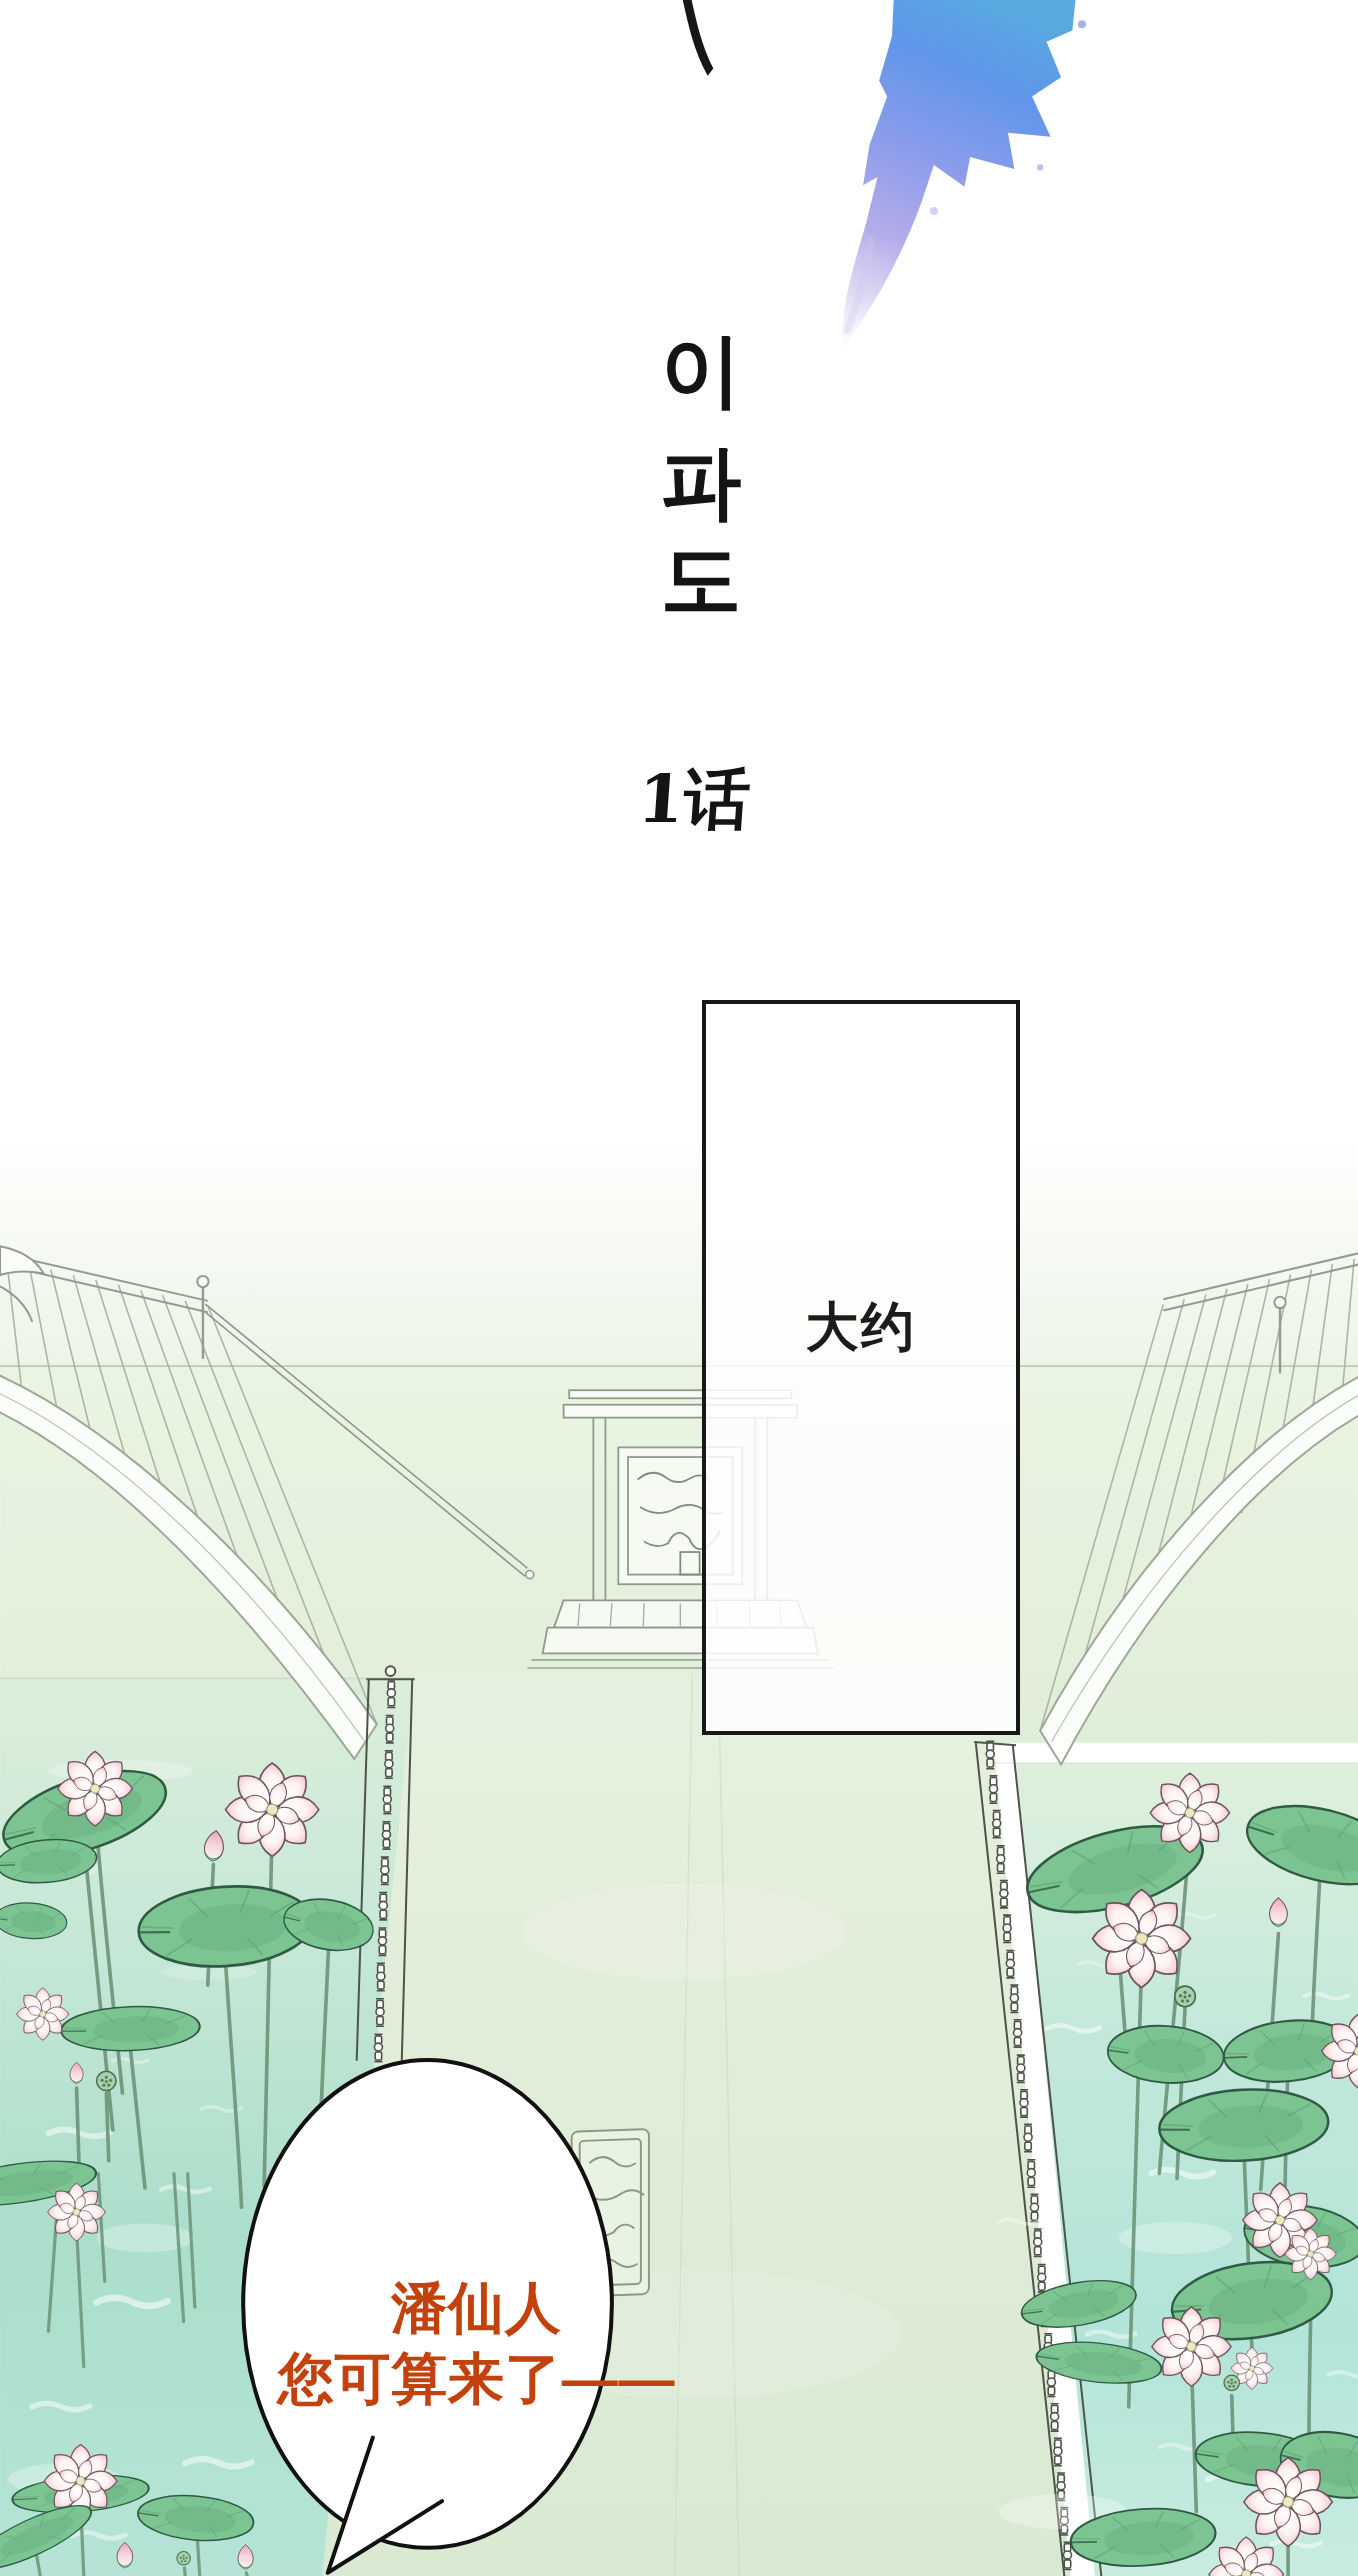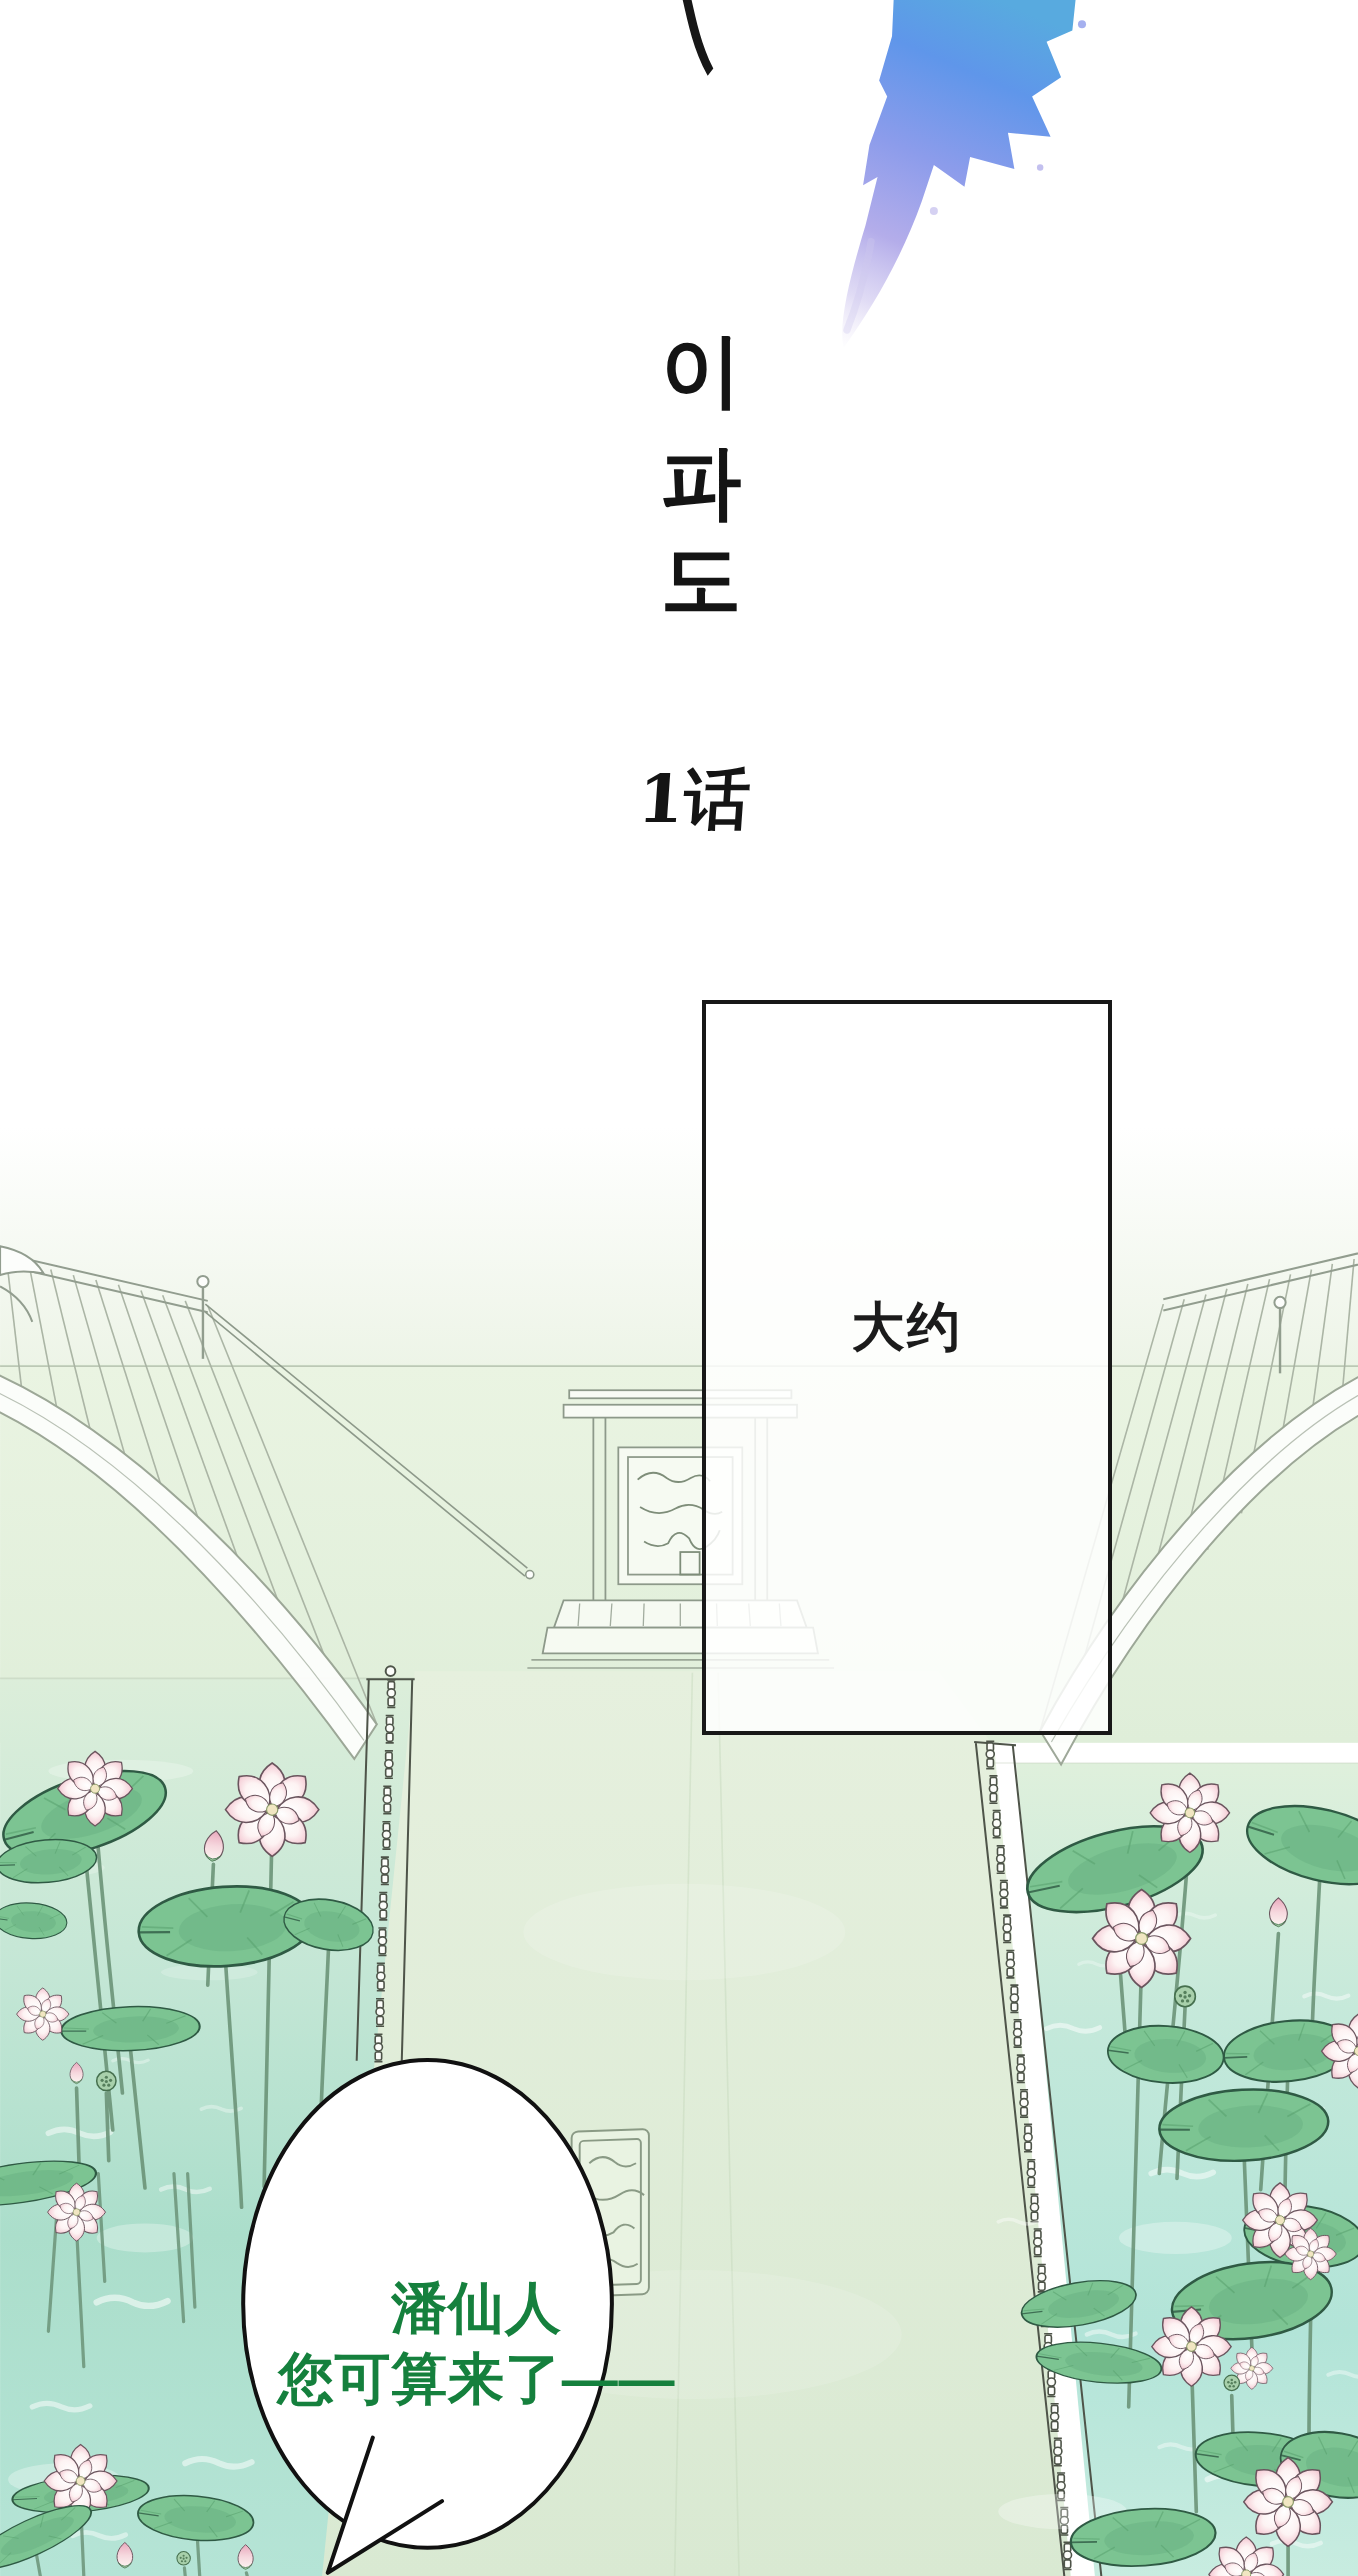--- a/index.html
+++ b/index.html
@@ -5,26 +5,26 @@
   html,body{margin:0;padding:0;background:#ffffff;}
   .page{position:relative;width:1359px;height:2576px;background:#ffffff;overflow:hidden;
         font-family:"Liberation Sans",sans-serif;color:#1a1a1a;}
   .abs{position:absolute;}
   #scene{position:absolute;left:0;top:0;width:1359px;height:2576px;}
   #calligraphy{left:662px;top:275px;writing-mode:vertical-rl;text-orientation:upright;
       font-family:"DejaVu Serif",serif;font-weight:700;font-size:81px;letter-spacing:31px;
       line-height:1;color:#141414;}
   #episode{left:638px;top:755px;font-family:"DejaVu Serif",serif;font-weight:700;
       font-size:66px;color:#141414;transform:skewX(-4deg);}
-  #captionBox{left:702px;top:1000px;width:410px;height:735px;box-sizing:border-box;
+  #captionBox{left:702px;top:1000px;width:318px;height:735px;box-sizing:border-box;
       border:4px solid #181818;background:rgba(255,255,255,0.84);text-align:center;}
   #captionText{margin-top:287px;font-weight:700;font-size:53px;line-height:72px;
       letter-spacing:2.4px;color:#1b1b1b;font-family:"Liberation Sans",sans-serif;}
   #bubbleText{left:251px;top:2272px;width:451px;text-align:center;font-weight:700;
-      font-size:56px;line-height:71px;letter-spacing:0.8px;color:#15803d;
+      font-size:56px;line-height:71px;letter-spacing:0.8px;color:#c2410c;
       font-family:"Liberation Sans",sans-serif;}
 </style>
 </head>
 <body>
 
 <div class="page">
 
 <svg id="scene" viewBox="0 0 1688 3200" xmlns="http://www.w3.org/2000/svg">
   <defs>
     <linearGradient id="skyG" x1="0" y1="1400" x2="0" y2="1697" gradientUnits="userSpaceOnUse">

